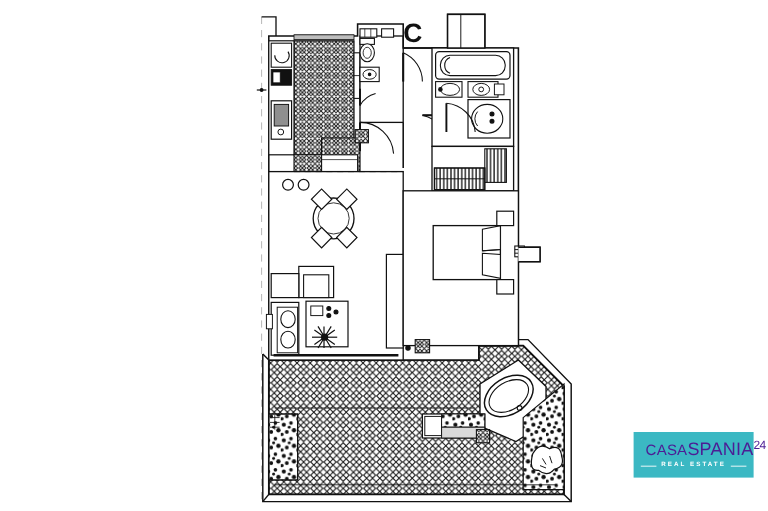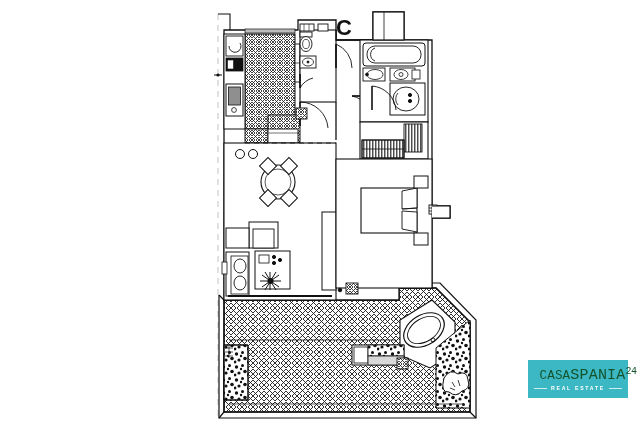--- a/index.html
+++ b/index.html
@@ -34,22 +34,22 @@
     width: 100px;
     height: 38px;
     background: #3bb8c3;
     display: flex;
     flex-direction: column;
     align-items: center;
     justify-content: center;
     box-sizing: border-box;
   }
   #logo-wordmark {
-    color: #14532d;
-    font-family: Liberation Mono, monospace;
+    color: #4c1d95;
+    font-family: Liberation Sans, sans-serif;
     font-size: 12.5px;
     letter-spacing: 0.2px;
     line-height: 1;
     white-space: nowrap;
     font-variant: small-caps;
     position: relative;
     padding-left: 20px;
   }
   #logo-wordmark .big {
     font-size: 15px;

